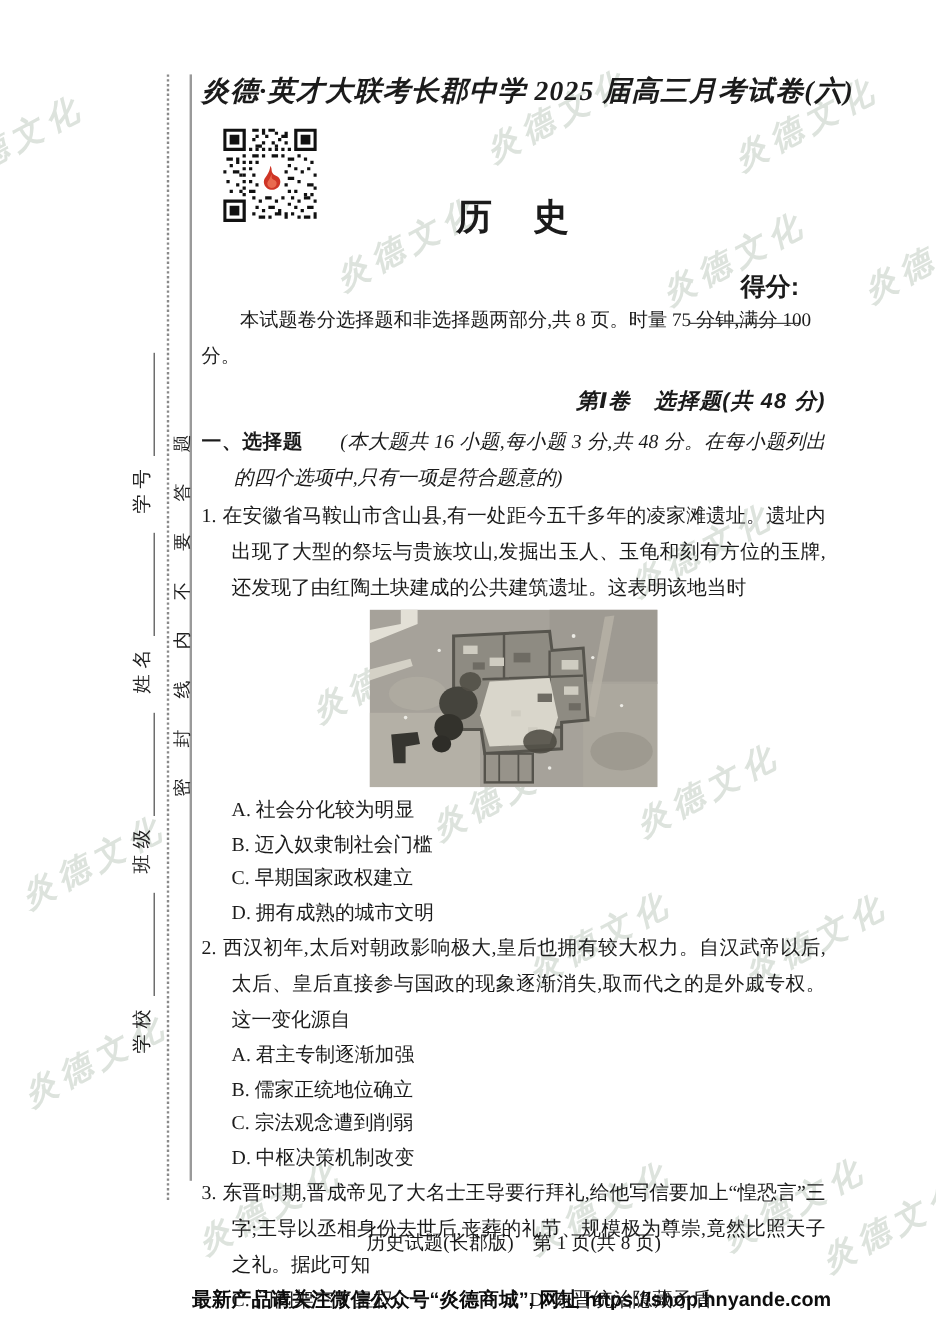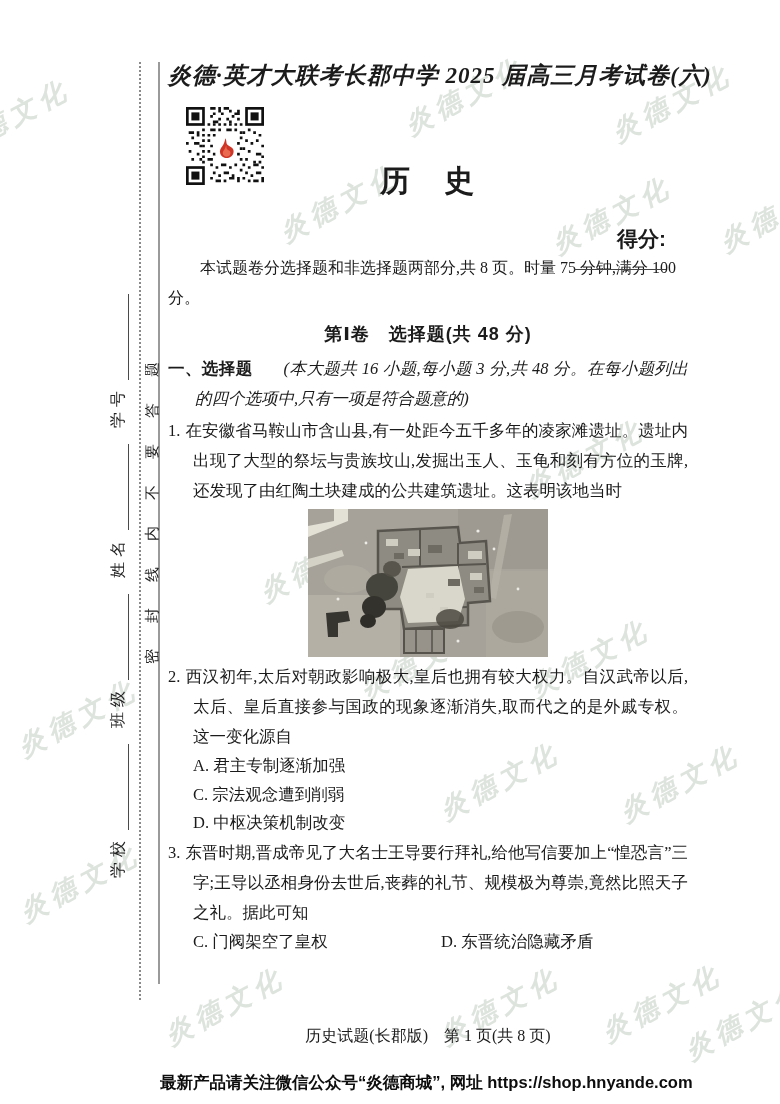--- a/index.html
+++ b/index.html
@@ -31,22 +31,22 @@
       letter-spacing:1px;white-space:nowrap;margin:10px 0 0;}
   .head-row{position:relative;height:158px;}
   .qr{position:absolute;left:18px;top:16px;width:78px;height:78px;}
   .subject-title{position:absolute;left:0;right:0;top:58px;text-align:center;
       font-size:30px;font-weight:bold;letter-spacing:2px;margin:12px;}
   .score-row{position:absolute;right:22px;top:134px;font-family:"Liberation Sans","DejaVu Sans",sans-serif;
       font-weight:bold;font-size:21px;display:flex;align-items:flex-end;flex-direction:column;}
   .score-blank{display:inline-block;width:92px;height:16px;border-bottom:1px solid #444;}
 
   .intro-note{font-size:16px;line-height:30px;text-indent:2em;margin:4px 0 0;}
-  .section-head{text-align:center;font-family:"Liberation Sans","DejaVu Sans",sans-serif;
-      font-weight:bold;font-size:18px;margin:9px 0 7px;letter-spacing:1px;}
+  .section-head{text-align:right;font-family:"Liberation Sans","DejaVu Sans",sans-serif;
+      font-weight:bold;font-size:18px;margin:9px 0 7px;letter-spacing:1px;font-style:italic;}
   .part-head{font-size:16.5px;line-height:30px;padding-left:27px;text-indent:-27px;
       text-align:justify;margin:0 0 2px;}
   .part-label{font-family:"Liberation Sans","DejaVu Sans",sans-serif;font-weight:bold;}
   .part-note{font-style:italic;margin-left:31px;}
 
   .question{font-size:16.5px;line-height:30px;padding-left:25px;text-indent:-25px;
       text-align:justify;margin:0;}
   .qnum{margin-right:5px;}
   .photo-fig{margin:3px auto 5px;width:240px;height:148px;}
   .photo-fig svg{display:block;}
@@ -210,24 +210,31 @@
           <circle cx="170" cy="22" r="1.6"></circle>
             <circle cx="186" cy="40" r="1.4"></circle>
             <circle cx="30" cy="90" r="1.5"></circle>
           <circle cx="210" cy="80" r="1.4"></circle>
             <circle cx="150" cy="132" r="1.5"></circle>
             <circle cx="58" cy="34" r="1.4"></circle>
         </g>
       </svg>
     </figure>
 
+    <div class="options">
+      <div class="option">A. 社会分化较为明显</div>
+      <div class="option">B. 迈入奴隶制社会门槛</div>
+      <div class="option">C. 早期国家政权建立</div>
+      <div class="option">D. 拥有成熟的城市文明</div>
+    </div>
 
     <p class="question"><span class="qnum">2.</span><span>西汉初年,太后对朝政影响极大,皇后也拥有较大权力。自汉武帝以后,太后、皇后直接参与国政的现象逐渐消失,取而代之的是外戚专权。这一变化源自</span></p>
     <div class="options">
       <div class="option">A. 君主专制逐渐加强</div>
+      <div class="option">B. 儒家正统地位确立</div>
       <div class="option">C. 宗法观念遭到削弱</div>
       <div class="option">D. 中枢决策机制改变</div>
     </div>
 
     <p class="question"><span class="qnum">3.</span><span>东晋时期,晋成帝见了大名士王导要行拜礼,给他写信要加上“惶恐言”三字;王导以丞相身份去世后,丧葬的礼节、规模极为尊崇,竟然比照天子之礼。据此可知</span></p>
     <div class="options two-col">
       <div class="option">C. 门阀架空了皇权</div>
       <div class="option">D. 东晋统治隐藏矛盾</div>
     </div>
 

